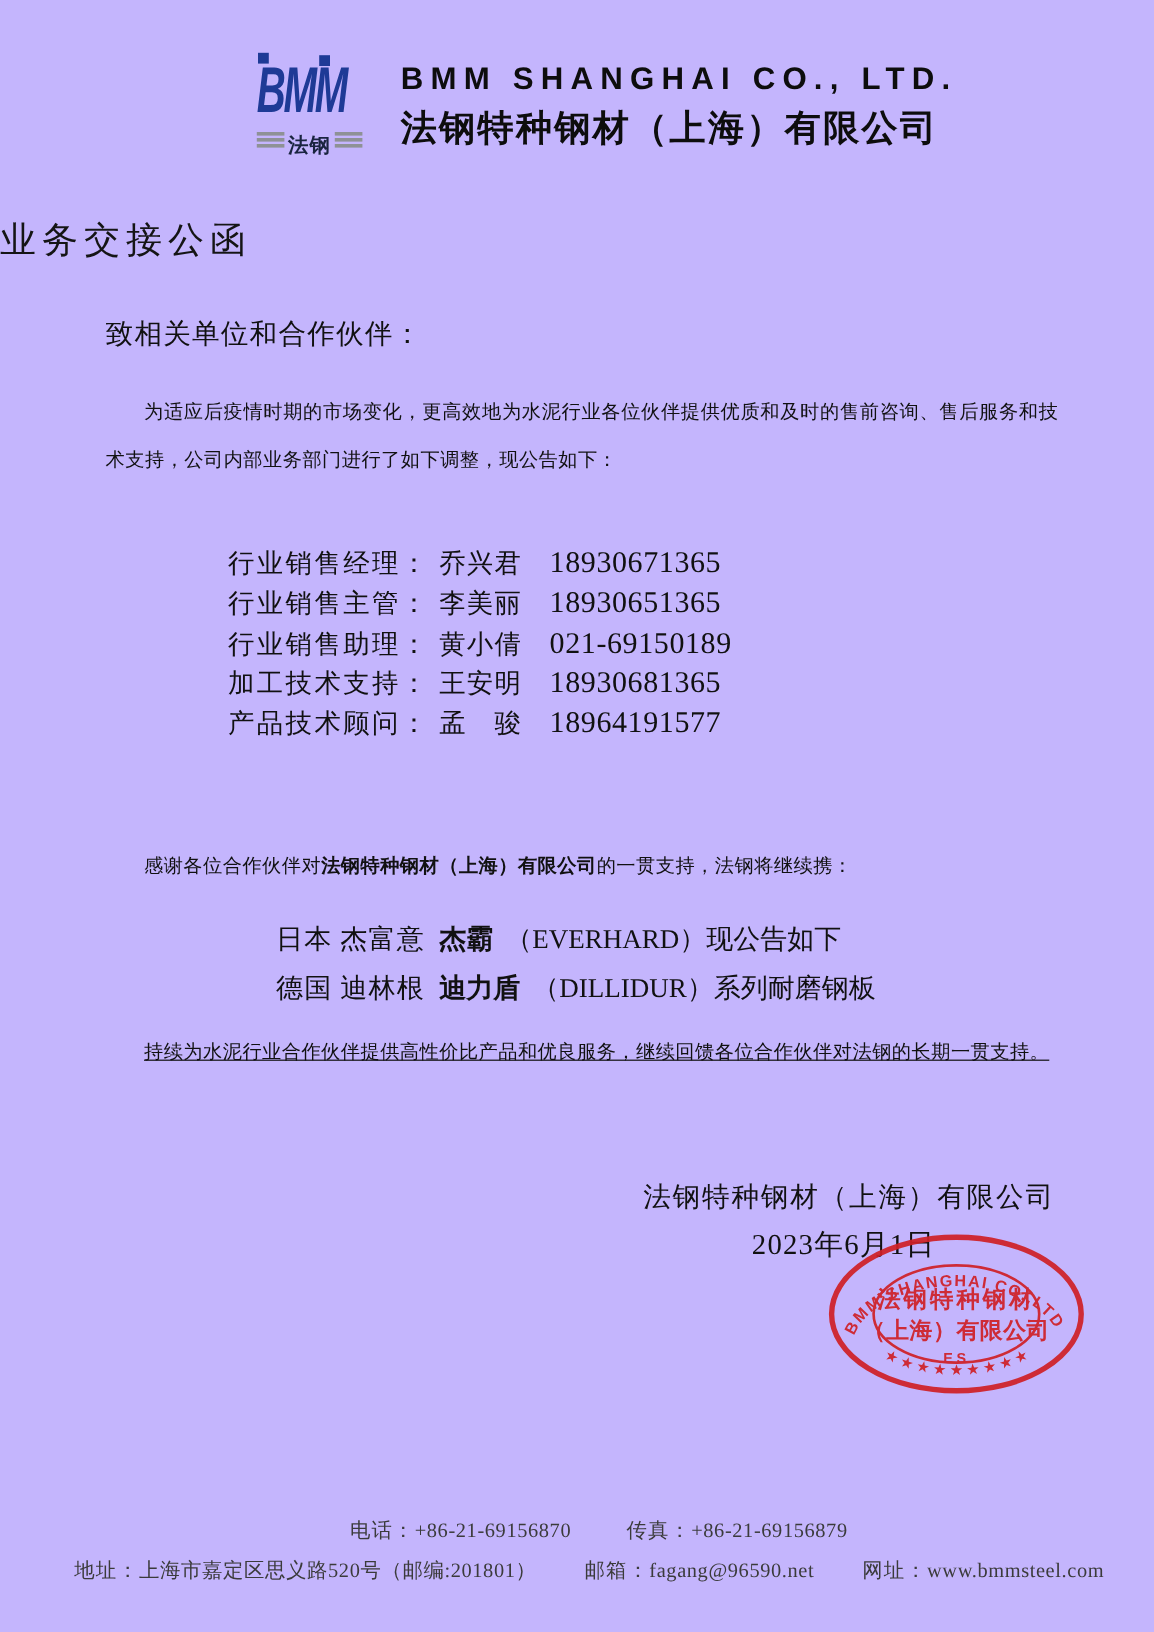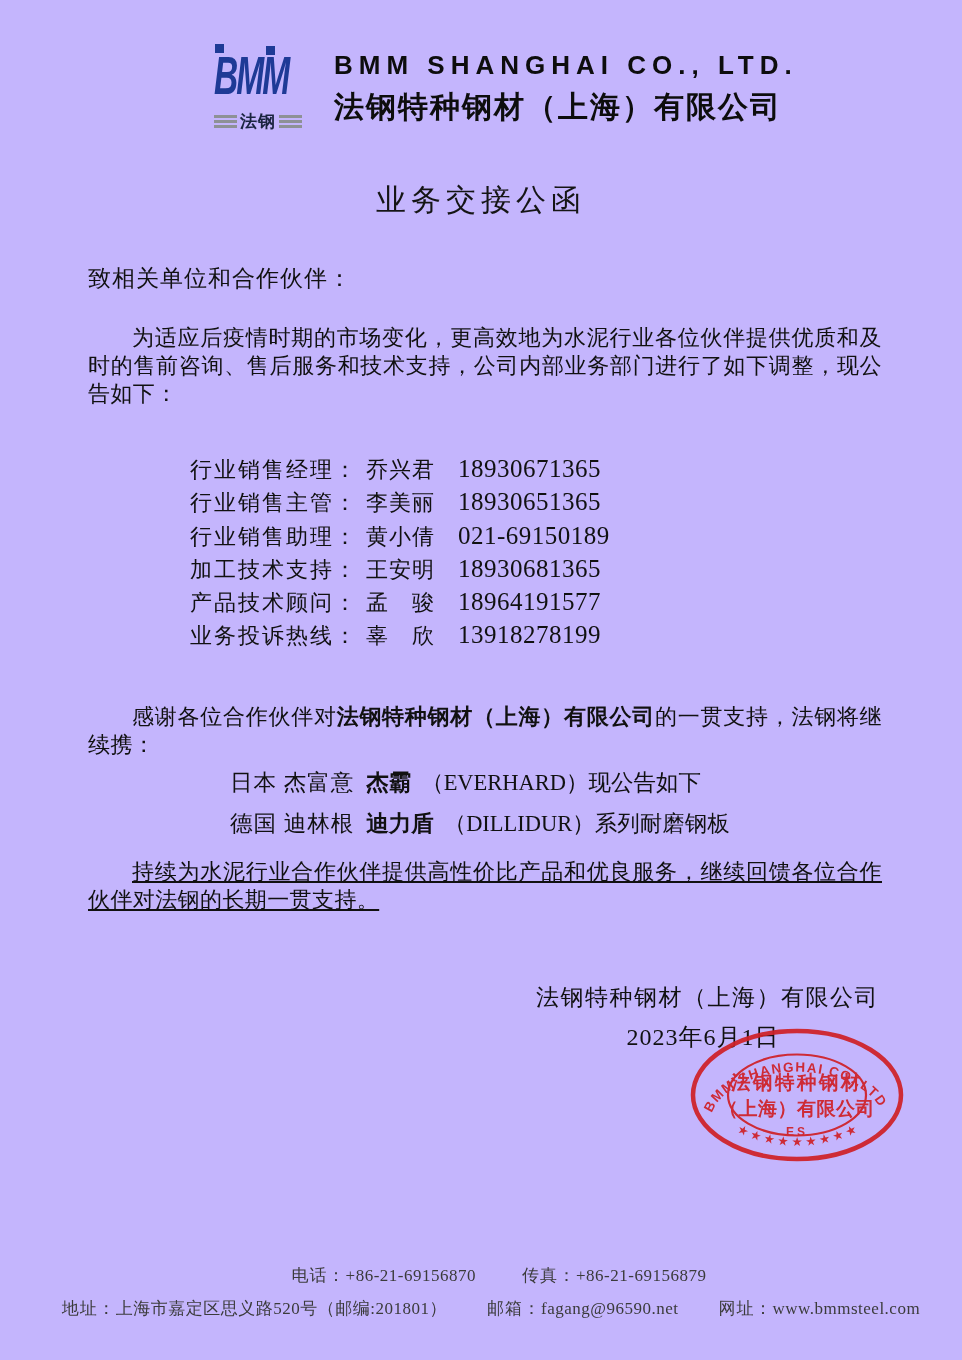--- a/index.html
+++ b/index.html
@@ -16,46 +16,46 @@
   .logo-mark { position:relative; height:56px; }
   .logo-bmm {
     display:inline-block; font-family:"Liberation Sans", sans-serif;
     font-weight:bold; font-style:italic; font-size:54px; line-height:54px;
     letter-spacing:-3px; color:#1e3a96;
     transform:scaleX(0.62); transform-origin:left top;
   }
   .sq { position:absolute; width:9px; height:9px; background:#1e3a96; }
   .sq1 { left:1px;  top:-4px; }
   .sq2 { left:52px; top:-2px; }
-  .logo-sub { display:flex; align-items:center; gap:3px; width:88px; margin-top:6px; }
+  .logo-sub { display:flex; gap:3px; width:88px; margin-top:6px; }
   .stripes { display:flex; flex-direction:column; gap:2.5px; flex:1; }
   .stripes i { display:block; height:2.5px; background:#8e9196; }
   .logo-cn { font-weight:bold; font-size:17px; letter-spacing:1px; color:#1a2440; white-space:nowrap; }
 
   .hdr-text { margin-left:32px; padding-top:2px; }
   .co-en {
     font-family:"Liberation Sans", sans-serif; font-weight:bold;
     font-size:26px; letter-spacing:6px; color:#0d0d0d; white-space:nowrap;
   }
   .co-cn {
     margin-top:6px; font-family:"Liberation Sans", sans-serif; font-weight:600;
     font-size:30px; letter-spacing:2px; color:#0d0d0d; white-space:nowrap;
   }
 
   
   .doc-title {
-    position:absolute; top:180px; left:0; width:962px; text-align:center;
+    position:absolute; top:180px; left:0; width:962px; 
     font-weight:normal; font-size:30px; letter-spacing:5px; color:#151515;
   }
 
   
   .greeting { position:absolute; top:263px; left:88px; font-size:23px; letter-spacing:1px; }
   .para {
     position:absolute; left:88px; width:794px;
-    font-size:22px; line-height:28px; letter-spacing:0.4px;
+    font-size:16px; line-height:40px; letter-spacing:0.4px;
     text-indent:2em; text-align:justify;
   }
   .para-intro   { top:324px; }
   .para-thanks  { top:672px;margin-top:31px; }
   .para-closing { top:858px;text-decoration:underline; }
   .para b { font-weight:bold; }
 
   .contacts { position:absolute; top:455px; left:190px; }
   .crow { display:grid; grid-template-columns:176px 92px auto; align-items:baseline; height:33.3px; }
   .crole { font-size:22px; letter-spacing:2px; }
@@ -143,25 +143,20 @@
     </div>
     <div class="crow">
       <span class="crole">加工技术支持：</span>
       <span class="cname">王安明</span>
       <span class="cphone">18930681365</span>
     </div>
     <div class="crow">
       <span class="crole">产品技术顾问：</span>
       <span class="cname">孟　骏</span>
       <span class="cphone">18964191577</span>
-    </div>
-    <div class="crow">
-      <span class="crole">业务投诉热线：</span>
-      <span class="cname">辜　欣</span>
-      <span class="cphone">13918278199</span>
     </div>
   </div>
 
   <p class="para para-thanks"><span>感谢各位合作伙伴对</span><b>法钢特种钢材（上海）有限公司</b><span>的一贯支持，法钢将继续携：</span></p>
 
   <div class="products">
     <div class="prow"><span class="pfx">日本 杰富意</span><b>杰霸</b><span>（EVERHARD）现公告如下</span></div>
     <div class="prow"><span class="pfx">德国 迪林根</span><b>迪力盾</b><span>（DILLIDUR）系列耐磨钢板</span></div>
   </div>
 

